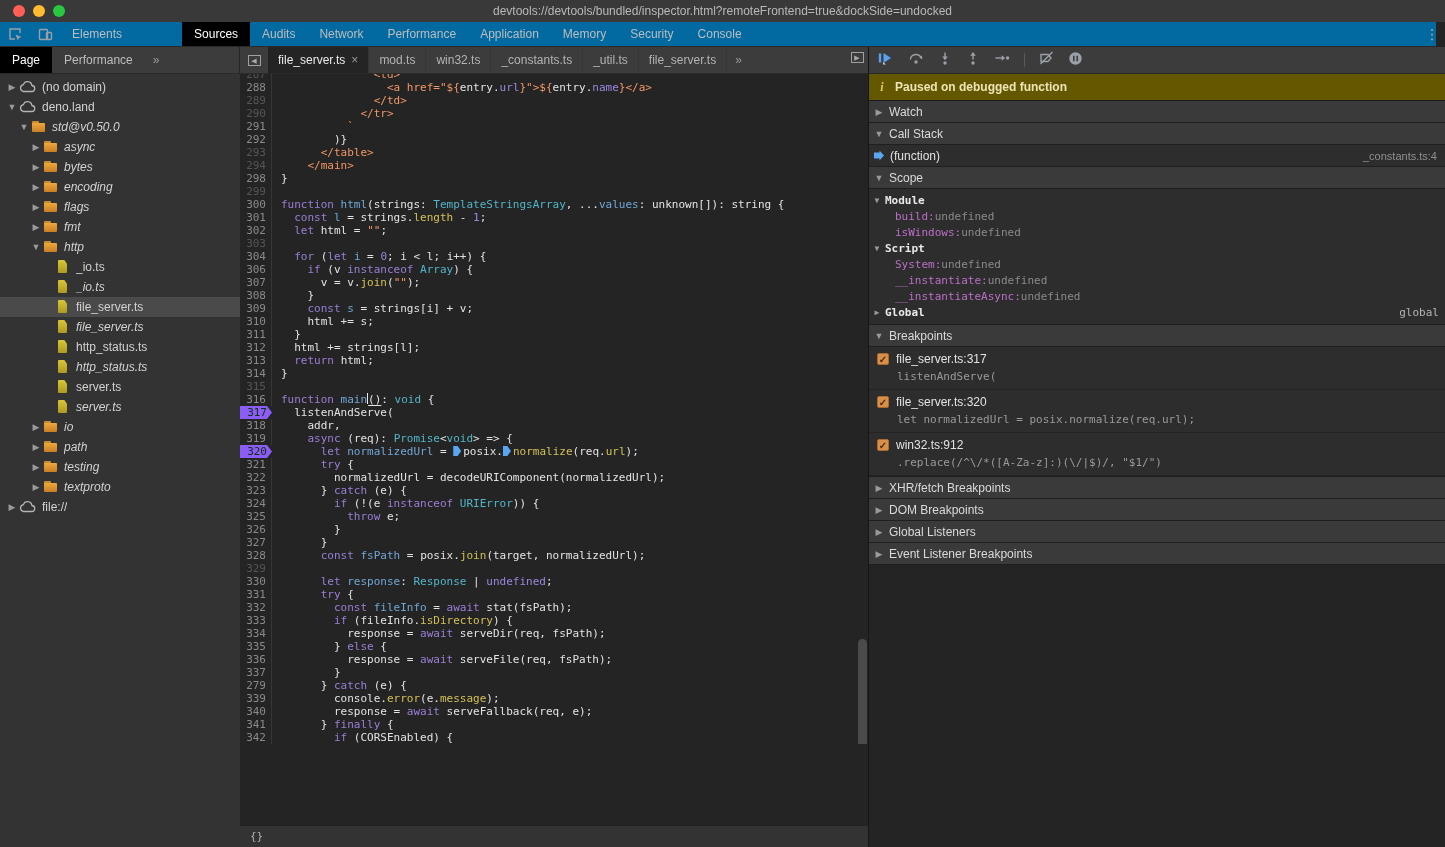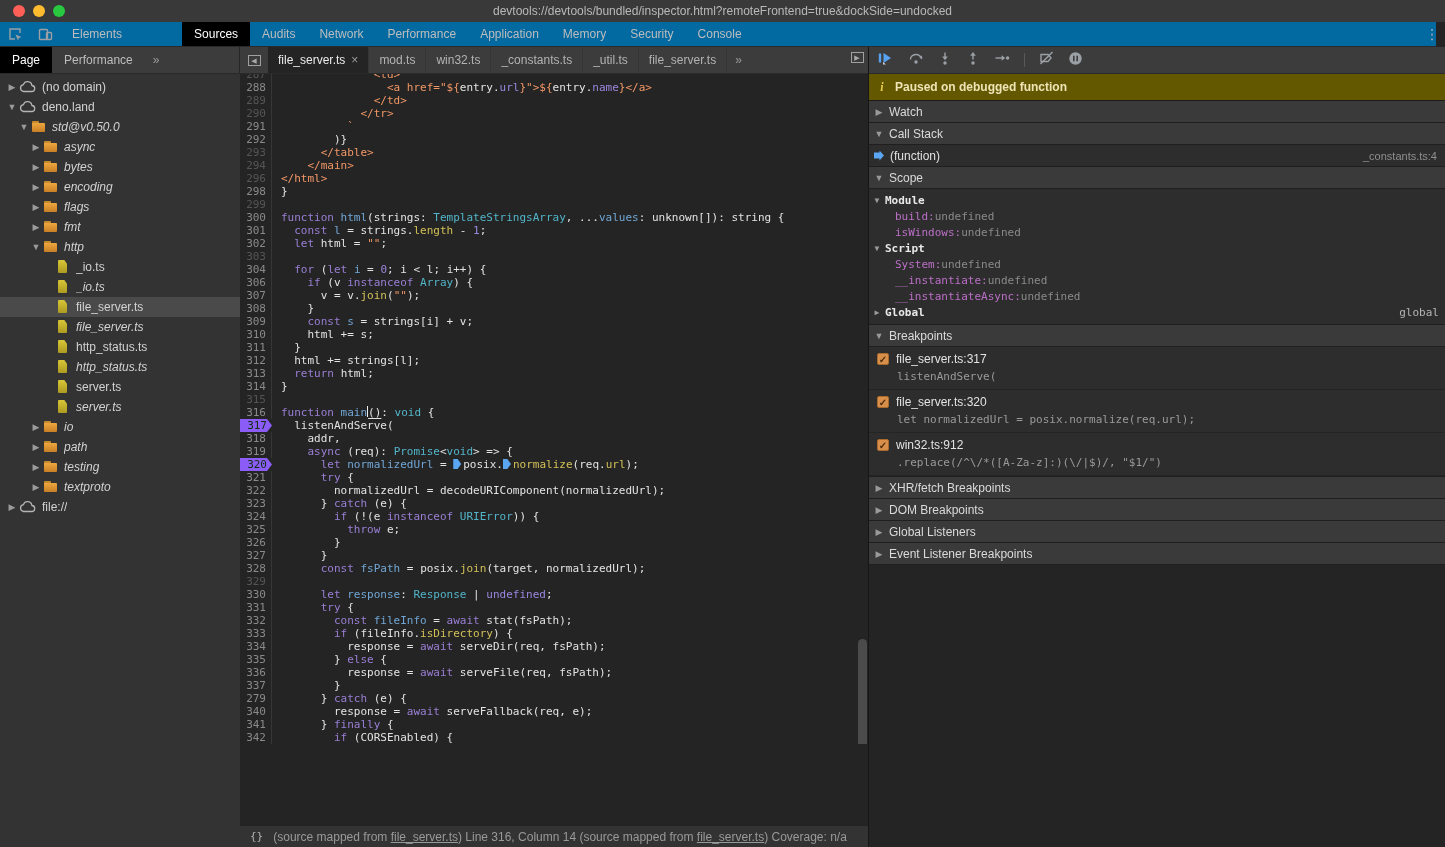--- a/index.html
+++ b/index.html
@@ -328,21 +328,20 @@
 <div id="editor">
   <div id="code-lines">
       <div class="cl"><div class="gut dim">287</div><div class="ctext"><span class="tok-w">              </span><span class="tok-s">&lt;td&gt;</span></div></div>
       <div class="cl"><div class="gut">288</div><div class="ctext"><span class="tok-w">                </span><span class="tok-s">&lt;a href="</span><span class="tok-s">${</span><span class="tok-w">entry.</span><span class="tok-a">url</span><span class="tok-s">}</span><span class="tok-s">"&gt;</span><span class="tok-s">${</span><span class="tok-w">entry.</span><span class="tok-a">name</span><span class="tok-s">}</span><span class="tok-s">&lt;/a&gt;</span></div></div>
       <div class="cl"><div class="gut dim">289</div><div class="ctext"><span class="tok-w">              </span><span class="tok-s">&lt;/td&gt;</span></div></div>
       <div class="cl"><div class="gut dim">290</div><div class="ctext"><span class="tok-w">            </span><span class="tok-s">&lt;/tr&gt;</span></div></div>
       <div class="cl"><div class="gut">291</div><div class="ctext"><span class="tok-w">          </span><span class="tok-s">`</span></div></div>
       <div class="cl"><div class="gut">292</div><div class="ctext"><span class="tok-w">        )}</span></div></div>
       <div class="cl"><div class="gut dim">293</div><div class="ctext"><span class="tok-w">      </span><span class="tok-s">&lt;/table&gt;</span></div></div>
       <div class="cl"><div class="gut dim">294</div><div class="ctext"><span class="tok-w">    </span><span class="tok-s">&lt;/main&gt;</span></div></div>
-      <div class="cl"><div class="gut dim">296</div><div class="ctext"><span class="tok-s">&lt;/html&gt;</span></div></div>
       <div class="cl"><div class="gut">298</div><div class="ctext"><span class="tok-w">}</span></div></div>
       <div class="cl"><div class="gut dim">299</div><div class="ctext"></div></div>
       <div class="cl"><div class="gut">300</div><div class="ctext"><span class="tok-k">function</span><span class="tok-w"> </span><span class="tok-v">html</span><span class="tok-w">(</span><span class="tok-w">strings</span><span class="tok-w">: </span><span class="tok-t">TemplateStringsArray</span><span class="tok-w">, ...</span><span class="tok-v">values</span><span class="tok-w">: </span><span class="tok-w">unknown</span><span class="tok-w">[]): </span><span class="tok-w">string</span><span class="tok-w"> {</span></div></div>
       <div class="cl"><div class="gut">301</div><div class="ctext"><span class="tok-w">  </span><span class="tok-k">const</span><span class="tok-w"> </span><span class="tok-v">l</span><span class="tok-w"> = </span><span class="tok-w">strings</span><span class="tok-w">.</span><span class="tok-p">length</span><span class="tok-w"> - </span><span class="tok-a">1</span><span class="tok-w">;</span></div></div>
       <div class="cl"><div class="gut">302</div><div class="ctext"><span class="tok-w">  </span><span class="tok-k">let</span><span class="tok-w"> </span><span class="tok-w">html</span><span class="tok-w"> = </span><span class="tok-s">""</span><span class="tok-w">;</span></div></div>
       <div class="cl"><div class="gut dim">303</div><div class="ctext"></div></div>
       <div class="cl"><div class="gut">304</div><div class="ctext"><span class="tok-w">  </span><span class="tok-k">for</span><span class="tok-w"> (</span><span class="tok-k">let</span><span class="tok-w"> </span><span class="tok-v">i</span><span class="tok-w"> = </span><span class="tok-a">0</span><span class="tok-w">; </span><span class="tok-w">i</span><span class="tok-w"> &lt; </span><span class="tok-w">l</span><span class="tok-w">; </span><span class="tok-w">i</span><span class="tok-w">++) {</span></div></div>
       <div class="cl"><div class="gut">306</div><div class="ctext"><span class="tok-w">    </span><span class="tok-k">if</span><span class="tok-w"> (</span><span class="tok-w">v</span><span class="tok-w"> </span><span class="tok-k">instanceof</span><span class="tok-w"> </span><span class="tok-t">Array</span><span class="tok-w">) {</span></div></div>
       <div class="cl"><div class="gut">307</div><div class="ctext"><span class="tok-w">      </span><span class="tok-w">v</span><span class="tok-w"> = </span><span class="tok-w">v</span><span class="tok-w">.</span><span class="tok-p">join</span><span class="tok-w">(</span><span class="tok-s">""</span><span class="tok-w">);</span></div></div>
       <div class="cl"><div class="gut">308</div><div class="ctext"><span class="tok-w">    }</span></div></div>
@@ -369,32 +368,32 @@
       <div class="cl"><div class="gut dim">329</div><div class="ctext"></div></div>
       <div class="cl"><div class="gut">330</div><div class="ctext"><span class="tok-w">      </span><span class="tok-k">let</span><span class="tok-w"> </span><span class="tok-v">response</span><span class="tok-w">: </span><span class="tok-t">Response</span><span class="tok-w"> | </span><span class="tok-a">undefined</span><span class="tok-w">;</span></div></div>
       <div class="cl"><div class="gut">331</div><div class="ctext"><span class="tok-w">      </span><span class="tok-k">try</span><span class="tok-w"> {</span></div></div>
       <div class="cl"><div class="gut">332</div><div class="ctext"><span class="tok-w">        </span><span class="tok-k">const</span><span class="tok-w"> </span><span class="tok-v">fileInfo</span><span class="tok-w"> = </span><span class="tok-k">await</span><span class="tok-w"> </span><span class="tok-w">stat</span><span class="tok-w">(</span><span class="tok-w">fsPath</span><span class="tok-w">);</span></div></div>
       <div class="cl"><div class="gut">333</div><div class="ctext"><span class="tok-w">        </span><span class="tok-k">if</span><span class="tok-w"> (</span><span class="tok-w">fileInfo</span><span class="tok-w">.</span><span class="tok-p">isDirectory</span><span class="tok-w">) {</span></div></div>
       <div class="cl"><div class="gut">334</div><div class="ctext"><span class="tok-w">          </span><span class="tok-w">response</span><span class="tok-w"> = </span><span class="tok-k">await</span><span class="tok-w"> </span><span class="tok-w">serveDir</span><span class="tok-w">(</span><span class="tok-w">req</span><span class="tok-w">, </span><span class="tok-w">fsPath</span><span class="tok-w">);</span></div></div>
       <div class="cl"><div class="gut">335</div><div class="ctext"><span class="tok-w">        } </span><span class="tok-k">else</span><span class="tok-w"> {</span></div></div>
       <div class="cl"><div class="gut">336</div><div class="ctext"><span class="tok-w">          </span><span class="tok-w">response</span><span class="tok-w"> = </span><span class="tok-k">await</span><span class="tok-w"> </span><span class="tok-w">serveFile</span><span class="tok-w">(</span><span class="tok-w">req</span><span class="tok-w">, </span><span class="tok-w">fsPath</span><span class="tok-w">);</span></div></div>
       <div class="cl"><div class="gut">337</div><div class="ctext"><span class="tok-w">        }</span></div></div>
       <div class="cl"><div class="gut">279</div><div class="ctext"><span class="tok-w">      } </span><span class="tok-k">catch</span><span class="tok-w"> (</span><span class="tok-w">e</span><span class="tok-w">) {</span></div></div>
+      <div class="cl"><div class="gut">339</div><div class="ctext"><span class="tok-w">        </span><span class="tok-w">console</span><span class="tok-w">.</span><span class="tok-p">error</span><span class="tok-w">(</span><span class="tok-w">e</span><span class="tok-w">.</span><span class="tok-p">message</span><span class="tok-w">);</span></div></div>
       <div class="cl"><div class="gut">340</div><div class="ctext"><span class="tok-w">        </span><span class="tok-w">response</span><span class="tok-w"> = </span><span class="tok-k">await</span><span class="tok-w"> </span><span class="tok-w">serveFallback</span><span class="tok-w">(</span><span class="tok-w">req</span><span class="tok-w">, </span><span class="tok-w">e</span><span class="tok-w">);</span></div></div>
       <div class="cl"><div class="gut">341</div><div class="ctext"><span class="tok-w">      } </span><span class="tok-k">finally</span><span class="tok-w"> {</span></div></div>
       <div class="cl"><div class="gut">342</div><div class="ctext"><span class="tok-w">        </span><span class="tok-k">if</span><span class="tok-w"> (</span><span class="tok-w">CORSEnabled</span><span class="tok-w">) {</span></div></div>
       <div class="cl"><div class="gut">343</div><div class="ctext"><span class="tok-w">          </span><span class="tok-w">assert</span><span class="tok-w">(</span><span class="tok-w">response</span><span class="tok-w">);</span></div></div>
       <div class="cl"><div class="gut">344</div><div class="ctext"><span class="tok-w">          </span><span class="tok-w">setCORS</span><span class="tok-w">(</span><span class="tok-w">response</span><span class="tok-w">);</span></div></div>
     </div>
   <div id="ed-scrollbar"></div>
 </div>
 
 <div id="status-bar">
   <span id="pretty-print">{}</span>
-  <span id="status-text"><span>(source mapped from </span><a style="text-decoration:underline;">file_server.ts</a><span>)  Line 316, Column 14   (source mapped from </span><a style="text-decoration:underline;">file_server.ts</a><span>)  Coverage: n/a</span></span>
 </div>
 
 <div id="debugger">
   <div id="dbg-toolbar">
     <span style="position:relative;">
       <svg width="17" height="14" viewBox="0 0 17 14">
           <path d="M3 2.5v9" stroke="#58a0f0" stroke-width="2.4"></path>
           <path d="M6.5 2l7.5 5-7.5 5z" fill="#58a0f0"></path>
           <path d="M6 13.5l3-0 -3-2.6z" fill="#cfd2d6"></path>
         </svg>

